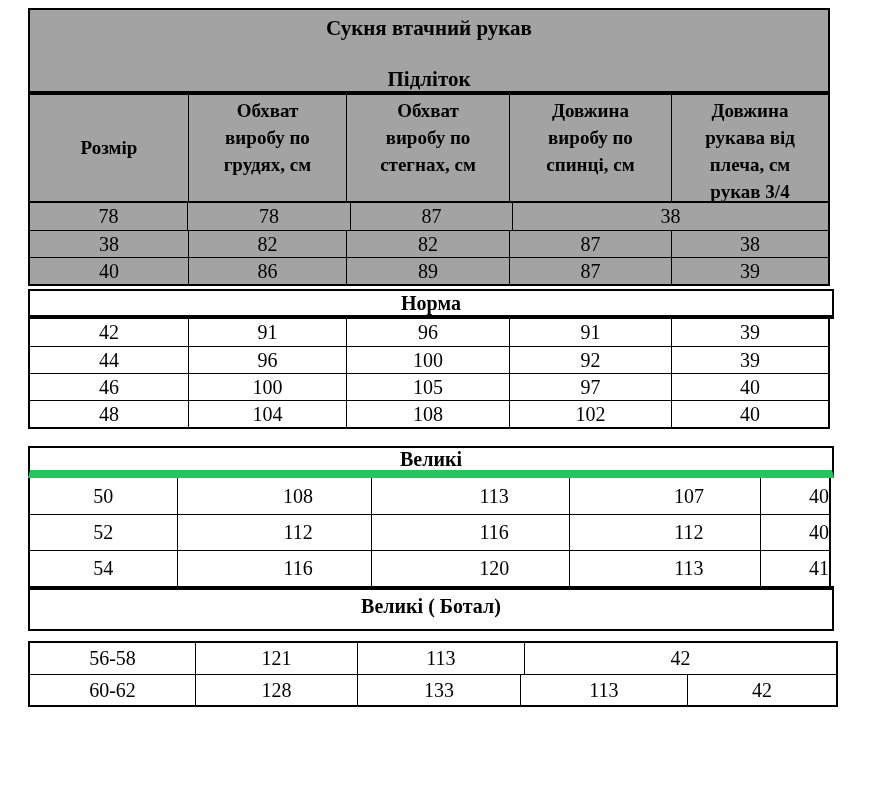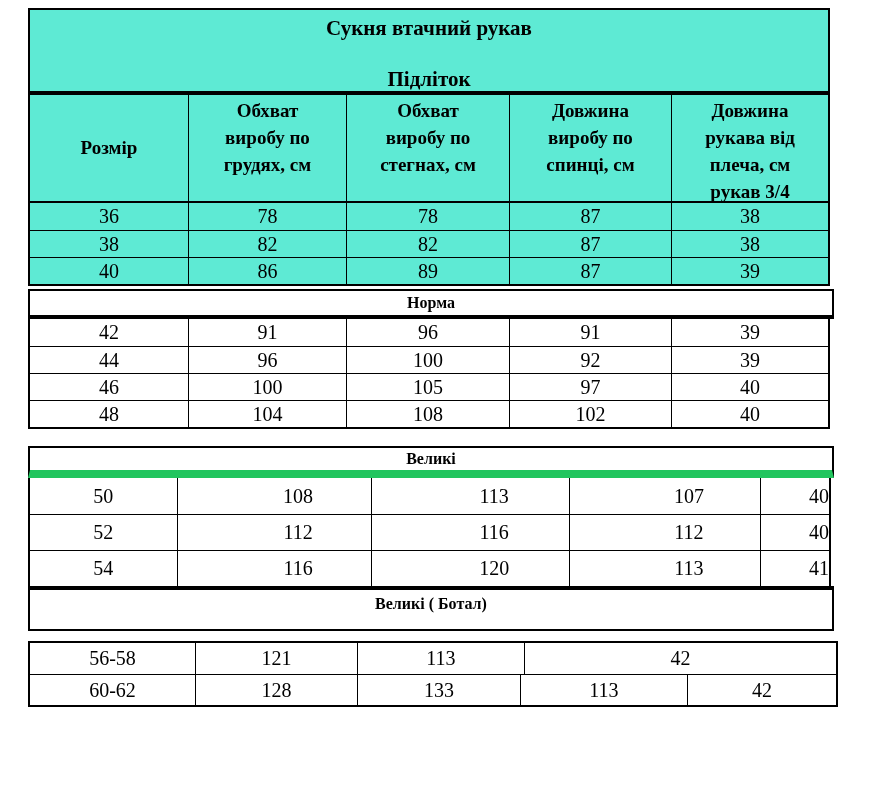--- a/index.html
+++ b/index.html
@@ -8,21 +8,21 @@
     background: #ffffff;
     color: #000000;
     font-family: "Liberation Serif", "DejaVu Serif", serif;
     overflow: hidden;
   }
   * { box-sizing: border-box; }
 
   .sheet { position: absolute; top: 8px; left: 28px; }
 
   
-  .tableA { width: 802px; border: 2px solid #000; background: #5eead4; }
+  .tableA { width: 802px; border: 2px solid #000; background: #a3a3a3; }
 
   .title-cell {
     height: 85px;
     border-bottom: 4px solid #000;
     display: flex; flex-direction: column;
     align-items: center; justify-content: space-between;
     padding: 7px 0 1px 0;
     font-weight: bold; font-size: 21px; line-height: 22px;
     text-align: center;
   }
@@ -52,21 +52,21 @@
 
   
   .ac1 { width: 159px; } .ac2 { width: 158px; } .ac3 { width: 163px; }
   .ac4 { width: 162px; } .ac5 { flex: 1; }
 
   
   .banner {
     width: 806px; background: #fff;
     border: 2px solid #000;
     display: flex; align-items: center; justify-content: center;
-    font-weight: bold; font-size: 16px; text-align: center;
+    font-weight: bold; font-size: 20px; text-align: center;
   }
   .banner-norma  { margin-top: 3px; height: 30px; border-bottom: 4px solid #000; }
   .banner-velyki { margin-top: 17px; height: 32px; border-bottom: 8px solid #22c55e; }
   .banner-botal  { height: 45px; border-top: 4px solid #000;
                    align-items: flex-start; padding-top: 5px; }
 
   
   .tableC { width: 802px; border: 0 solid #000;
             border-left-width: 2px; border-right-width: 2px; border-bottom-width: 2px; }
   .tableC .row { height: 27px; }
@@ -109,21 +109,20 @@
       <div class="hcell ac4">Довжина
 виробу по
 спинці, см</div>
       <div class="hcell ac5">Довжина
 рукава від
 плеча, см
 рукав 3/4</div>
     </div>
 
     <div class="row">
-      <div class="cell ac1">36</div>
       <div class="cell ac2">78</div>
       <div class="cell ac3">78</div>
       <div class="cell ac4">87</div>
       <div class="cell ac5">38</div>
     </div>
     <div class="row">
       <div class="cell ac1">38</div>
       <div class="cell ac2">82</div>
       <div class="cell ac3">82</div>
       <div class="cell ac4">87</div>

